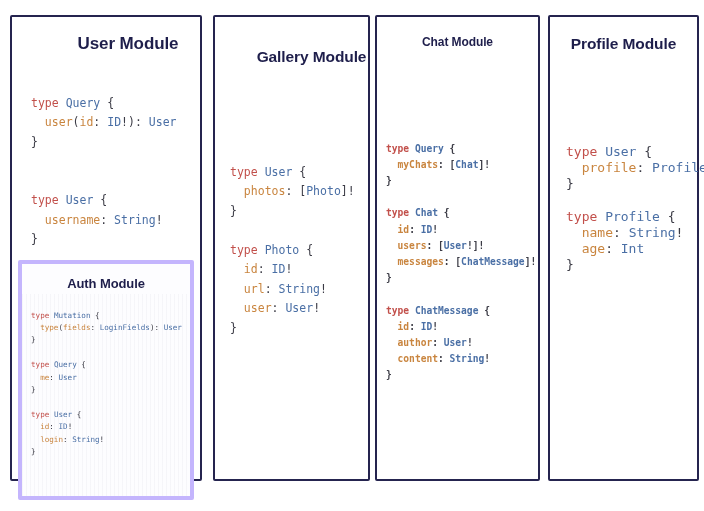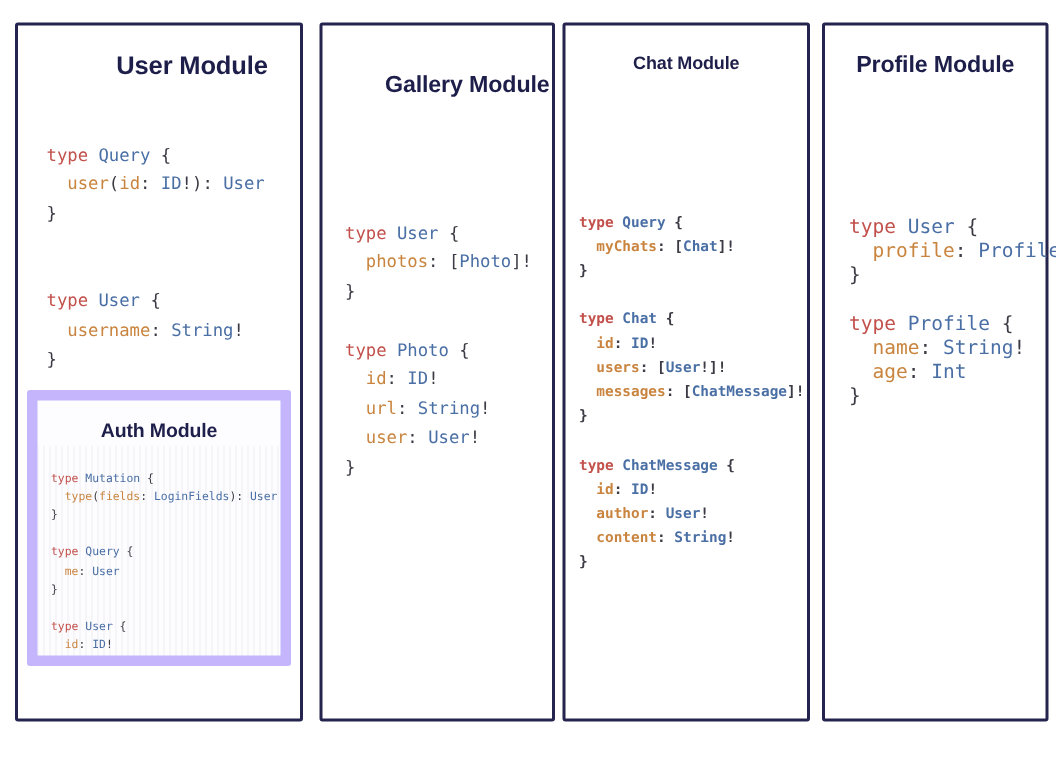--- a/index.html
+++ b/index.html
@@ -62,24 +62,24 @@
     position: absolute;
     left: 19px; top: 65px;
     font-size: 11.5px;
     line-height: 19.5px;
   }
 
   
   #panel-auth {
     position: absolute;
     left: 6px; top: 243px;
-    width: 176px; height: 184px;
+    width: 176px; height: 240px;
     box-sizing: border-box;
     background: #fdfdff;
-    border: 7px solid #c4b5fd;
+    border: 4px solid #c4b5fd;
     border-radius: 2px;
     overflow: hidden;
   }
   #panel-auth .panel-title {
     font-size: 13px;
     margin-top: 12px;
   }
   #auth-code {
     position: absolute;
     left: 9px; top: 38px;
@@ -104,21 +104,21 @@
     left: 213px; top: 15px;
     width: 157px; height: 466px;
   }
   #panel-gallery .panel-title {
     font-size: 15.5px;
     margin-top: 31px;
     padding-left: 40px;
   }
   #gallery-code {
     position: absolute;
-    left: 15px; top: 117px;
+    left: 15px; top: 134px;
     font-size: 11.5px;
     line-height: 19.5px;
   }
 
   
   #panel-chat {
     left: 375px; top: 15px;
     width: 165px; height: 466px;
   }
   #panel-chat .panel-title {

